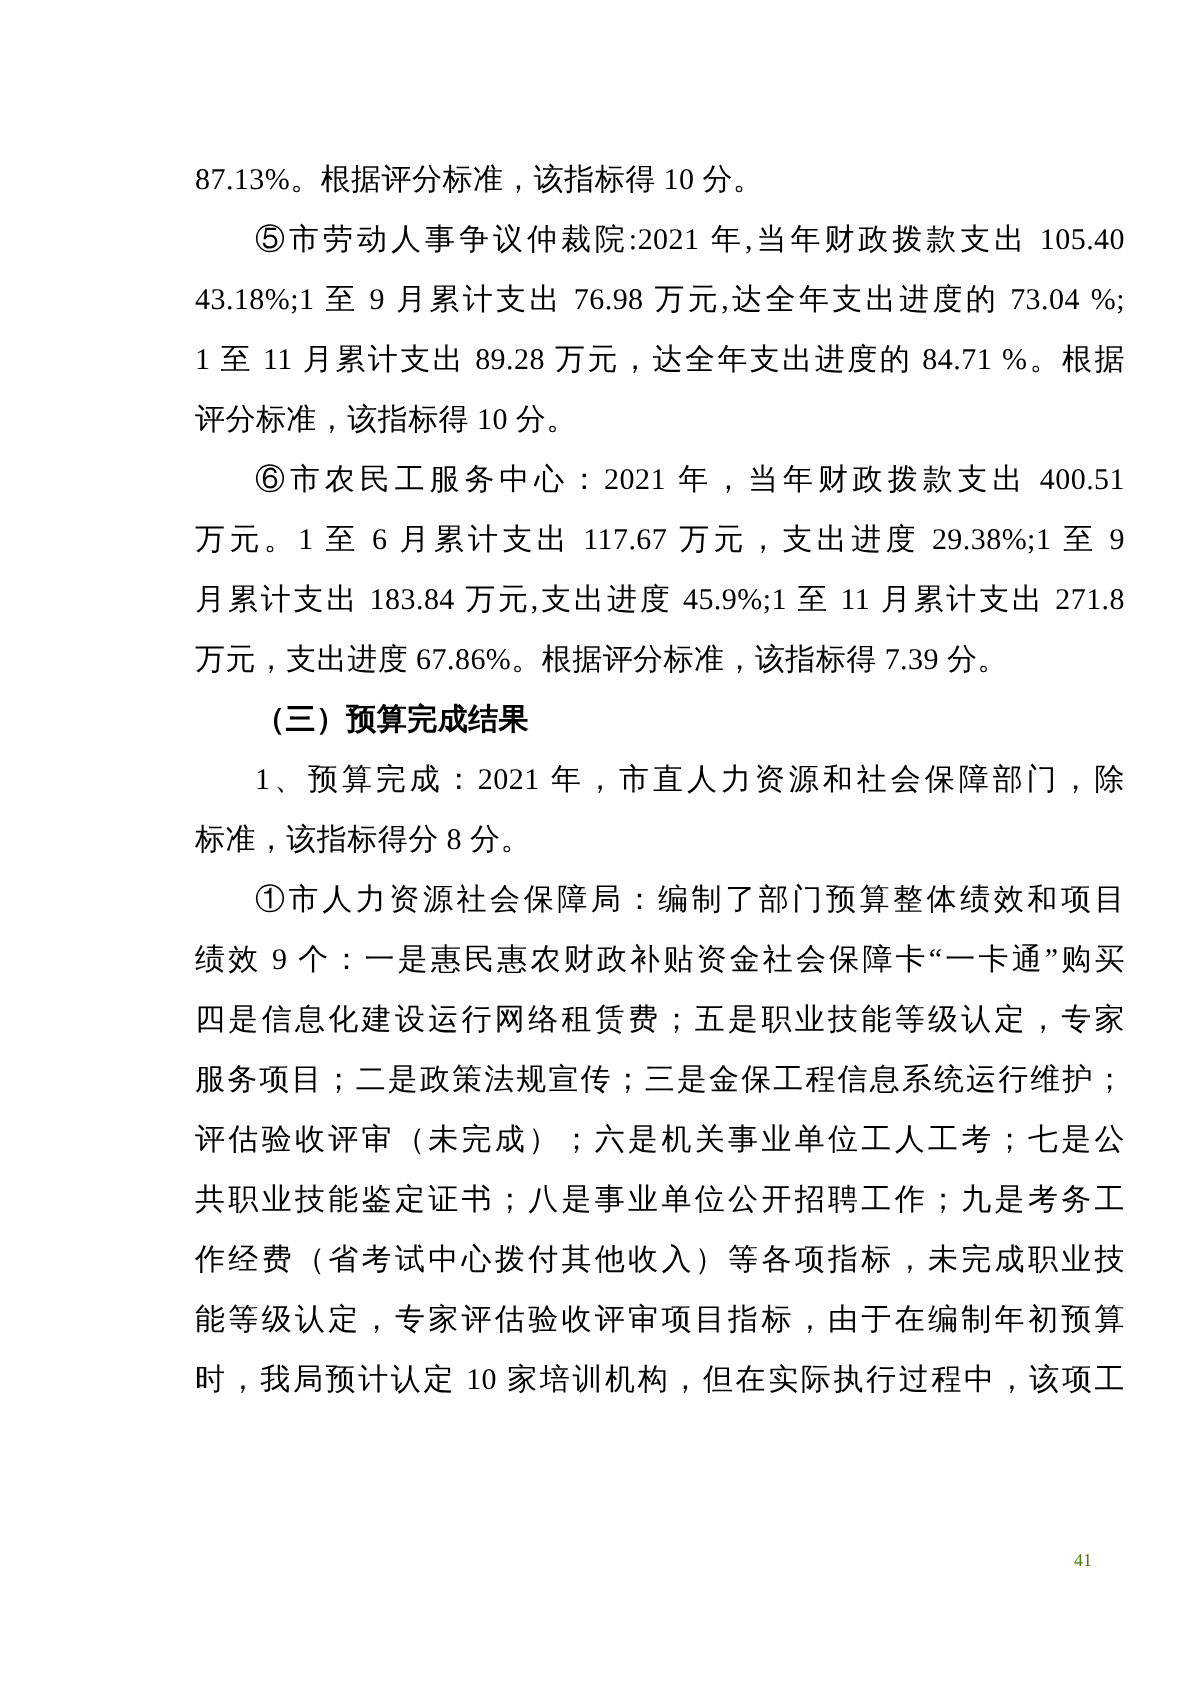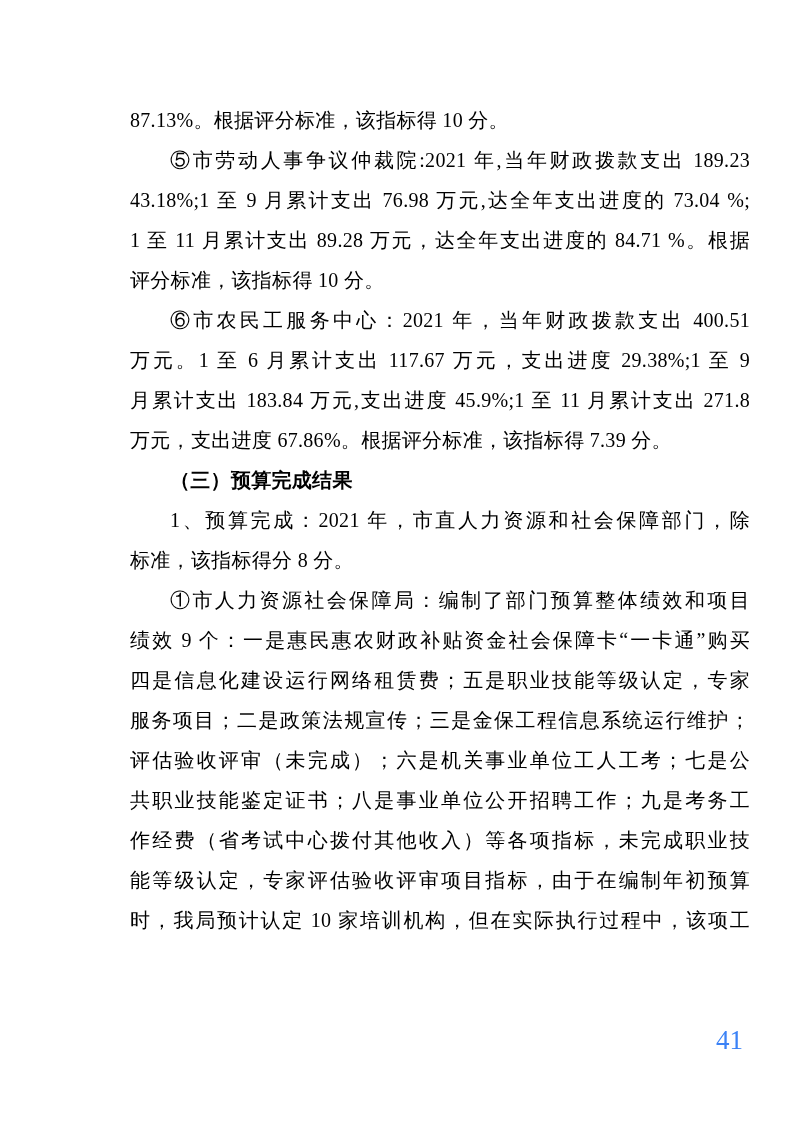--- a/index.html
+++ b/index.html
@@ -47,33 +47,33 @@
   .ln.ind {
     text-indent: 2em;
   }
   .ln.head {
     font-weight: 700;
   }
   .page-number {
     position: absolute;
     left: 676px;
     top: 1026px;
-    font-size: 27px;
+    font-size: 12px;
     line-height: 28px;
-    color: #3b82f6;
+    color: #4d7c0f;
     font-family: "Liberation Serif", "DejaVu Serif", serif;
   }
 </style>
 </head>
 <body>
 
 <div class="page">
   <div class="page-body">
     <div class="ln e">87.13%。根据评分标准，该指标得 10 分。</div>
-    <div class="ln j ind">⑤市劳动人事争议仲裁院:2021 年,当年财政拨款支出 189.23</div>
+    <div class="ln j ind">⑤市劳动人事争议仲裁院:2021 年,当年财政拨款支出 105.40</div>
     <div class="ln j">43.18%;1 至 9 月累计支出 76.98 万元,达全年支出进度的 73.04 %;</div>
     <div class="ln j">1 至 11 月累计支出 89.28 万元，达全年支出进度的 84.71 %。根据</div>
     <div class="ln e">评分标准，该指标得 10 分。</div>
     <div class="ln j ind">⑥市农民工服务中心：2021 年，当年财政拨款支出 400.51</div>
     <div class="ln j">万元。1 至 6 月累计支出 117.67 万元，支出进度 29.38%;1 至 9</div>
     <div class="ln j">月累计支出 183.84 万元,支出进度 45.9%;1 至 11 月累计支出 271.8</div>
     <div class="ln e">万元，支出进度 67.86%。根据评分标准，该指标得 7.39 分。</div>
     <div class="ln e ind head">（三）预算完成结果</div>
     <div class="ln j ind">1、预算完成：2021 年，市直人力资源和社会保障部门，除</div>
     <div class="ln e">标准，该指标得分 8 分。</div>

